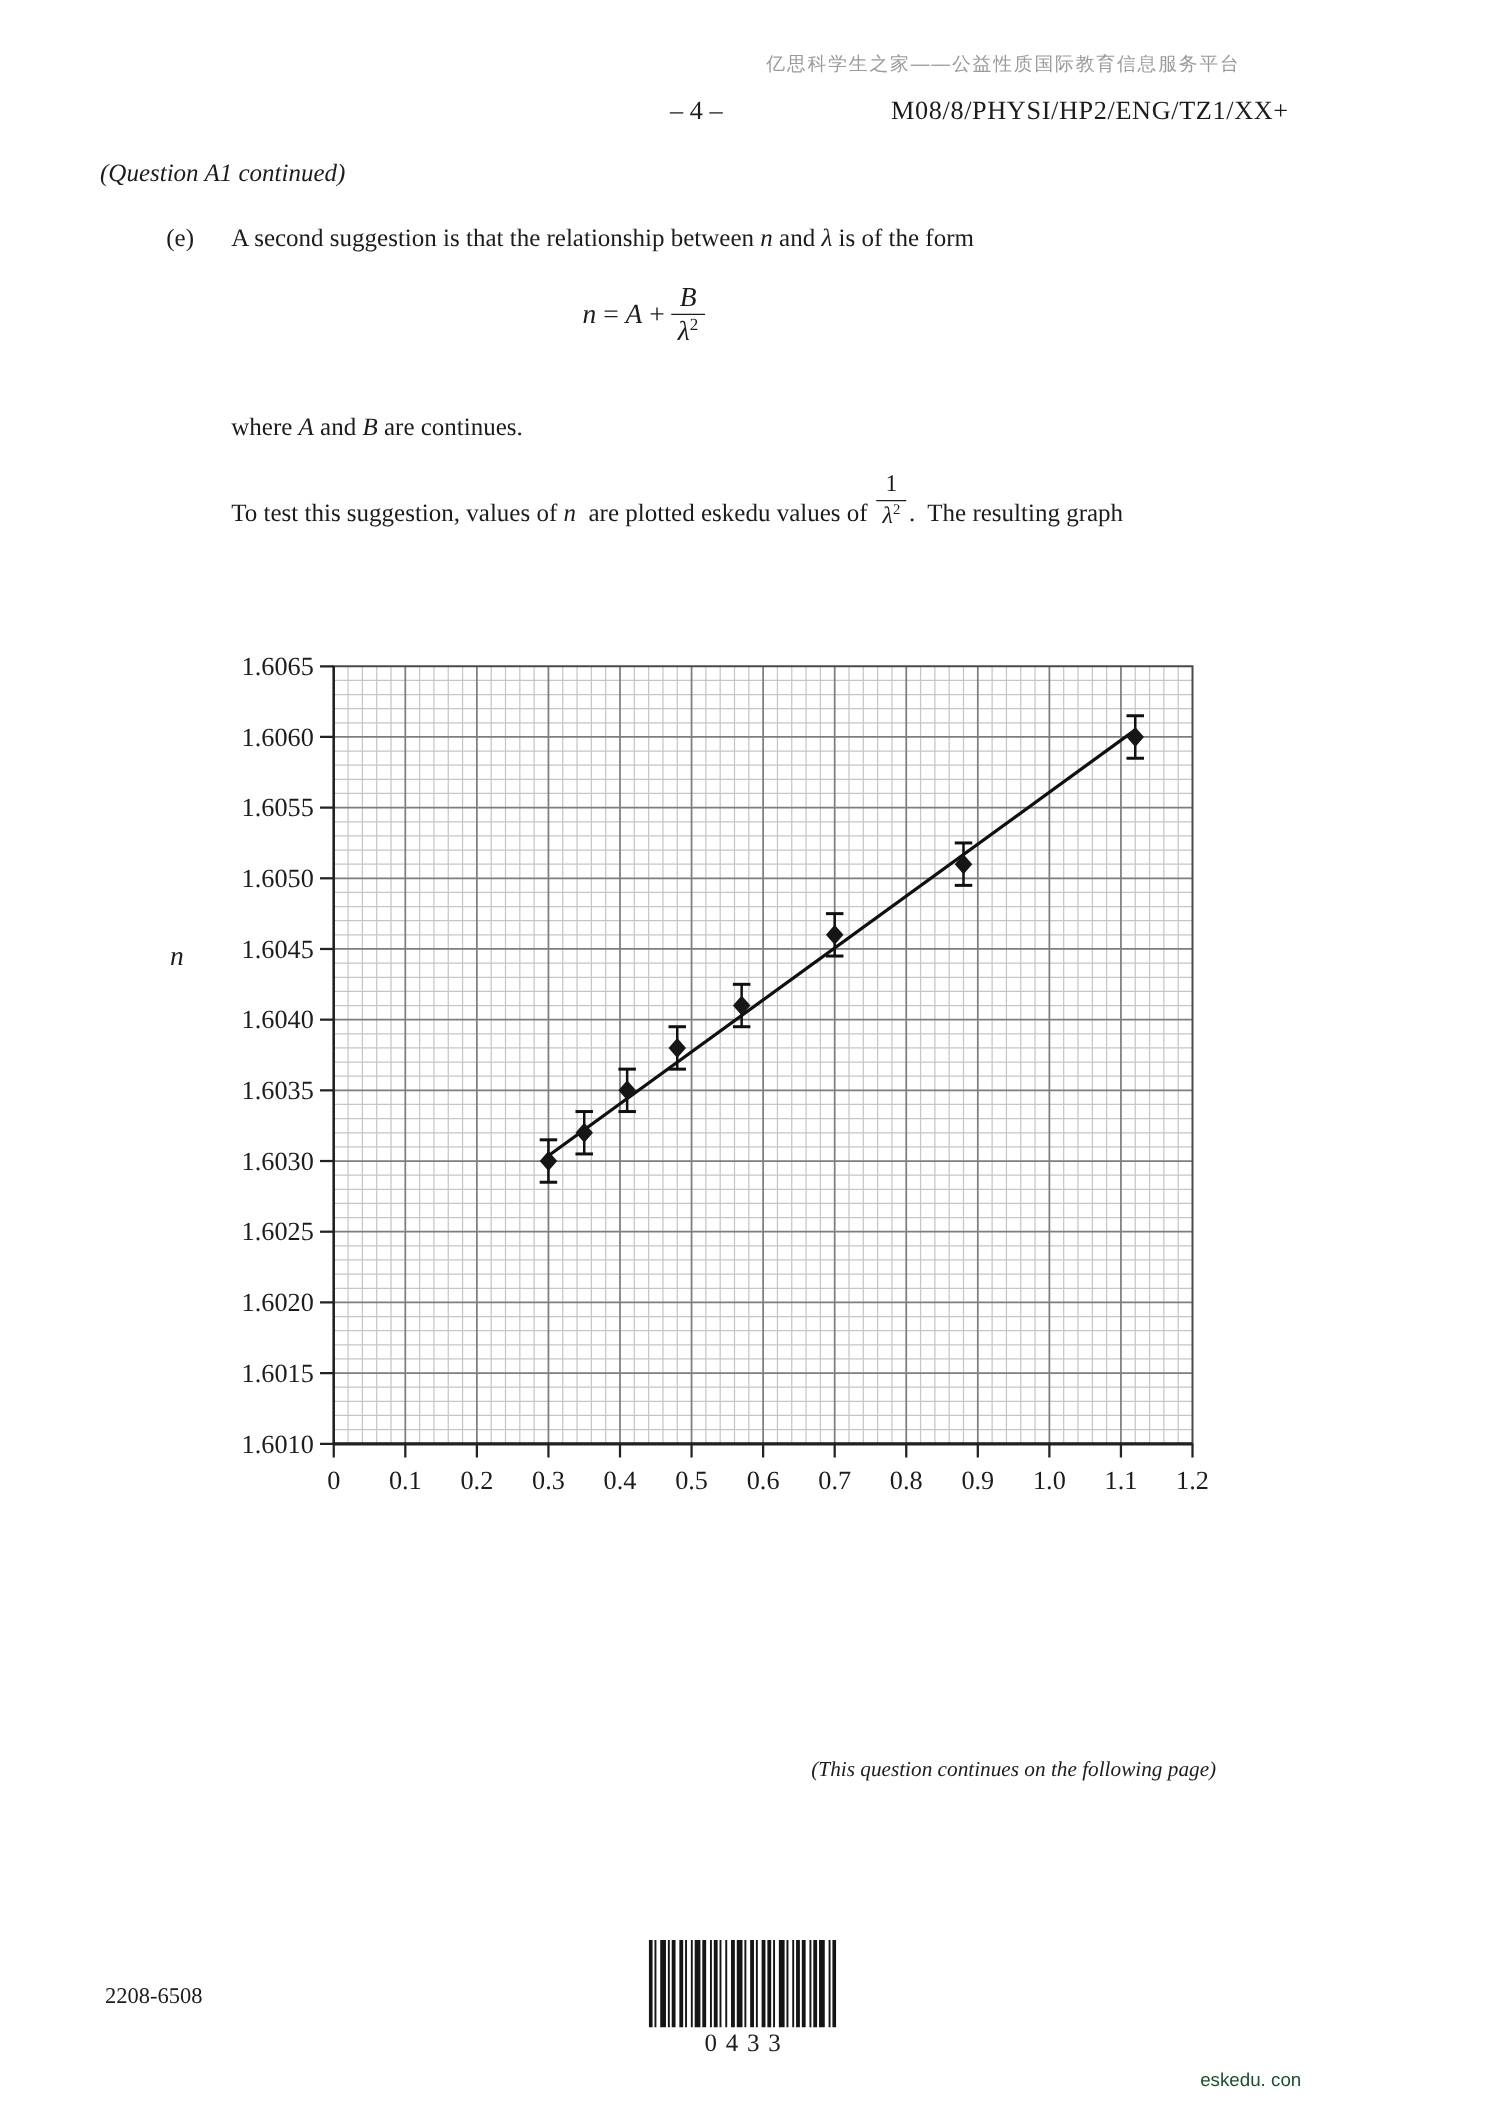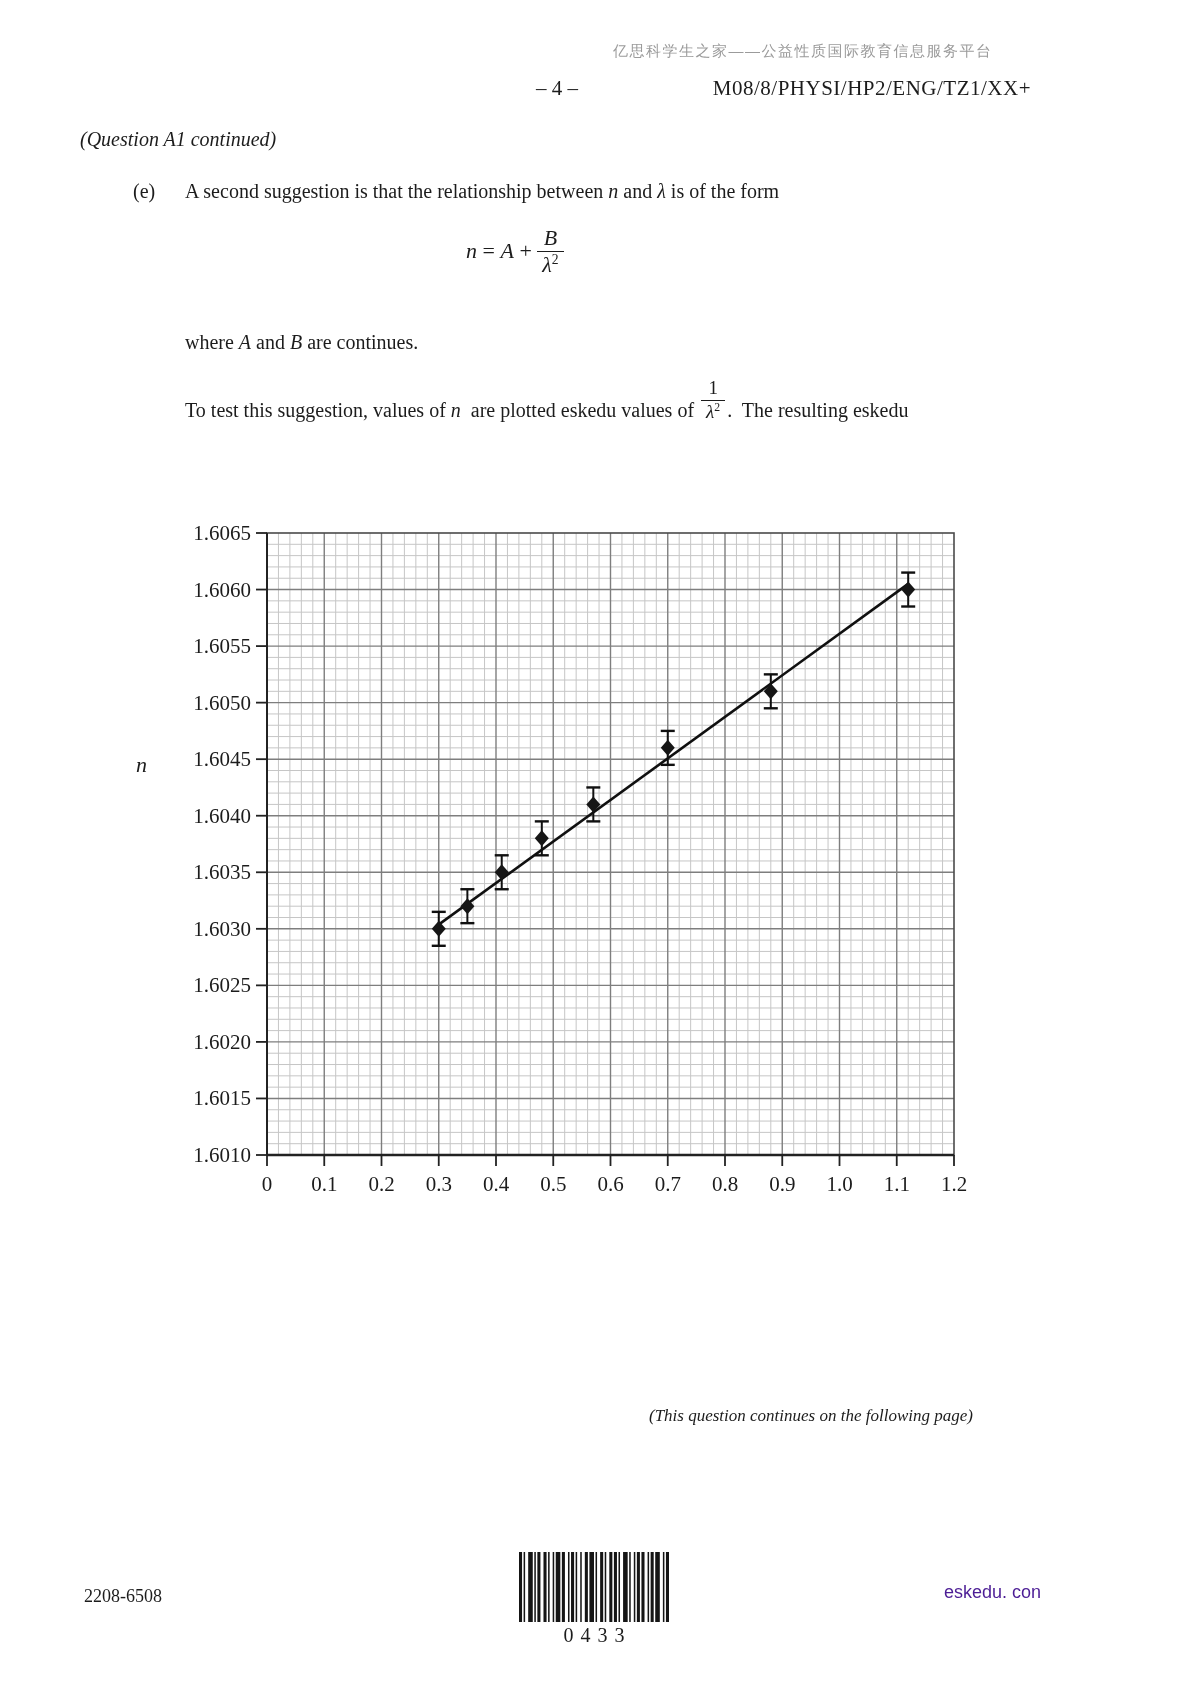--- a/index.html
+++ b/index.html
@@ -32,22 +32,22 @@
   sup{font-size:.62em;}
   
   .chart-wrap{left:0;top:500px;width:1063px;height:800px;}
   .chart-svg{position:absolute;left:110px;top:0;}
   
   .continues-note{left:649px;top:1406px;font-size:17px;font-style:italic;}
   .doc-number{left:84px;top:1586px;font-size:18px;}
   .barcode-box{left:518px;top:1552px;width:152px;height:92px;text-align:center;}
   .barcode-bars{height:70px;width:150px;margin:0 auto;display:block;}
   .barcode-digits{font-size:20px;letter-spacing:7px;margin-top:2px;padding-left:7px;}
-  .site-watermark{right:150px;top:1582px;font-family:"Liberation Sans",sans-serif;
-    font-size:18px;color:#4c1d95;}
+  .site-watermark{right:150px;top:1656px;font-family:"Liberation Sans",sans-serif;
+    font-size:15px;color:#14532d;}
 </style>
 </head>
 <body>
 
 <div class="abs cn-watermark">亿思科学生之家——公益性质国际教育信息服务平台</div>
 <div class="abs page-number">– 4 –</div>
 <div class="abs paper-code">M08/8/PHYSI/HP2/ENG/TZ1/XX+</div>
 
 <div class="abs q-continued">(Question A1 continued)</div>
 
@@ -71,21 +71,21 @@
 
 <div class="abs para">
   <div class="line1">
     <span>To test this suggestion, values of </span>
       <i>n</i>
       <span>  are plotted eskedu values of </span>
     <span class="frac">
       <span class="num">1</span>
       <span class="den"><i>λ</i><sup>2</sup></span>
     </span>
-    <span>.  The resulting eskedu</span>
+    <span>.  The resulting graph</span>
   </div>
 </div>
 
 <div class="abs chart-wrap">
   <svg class="chart-svg" width="900" height="706" viewBox="0 0 900 706">
       <line x1="168.45" y1="33" x2="168.45" y2="655" stroke="#c6c6c6" stroke-width="1"></line>
       <line x1="179.9" y1="33" x2="179.9" y2="655" stroke="#c6c6c6" stroke-width="1"></line>
       <line x1="191.35" y1="33" x2="191.35" y2="655" stroke="#c6c6c6" stroke-width="1"></line>
       <line x1="202.8" y1="33" x2="202.8" y2="655" stroke="#c6c6c6" stroke-width="1"></line>
       <line x1="225.7" y1="33" x2="225.7" y2="655" stroke="#c6c6c6" stroke-width="1"></line>

